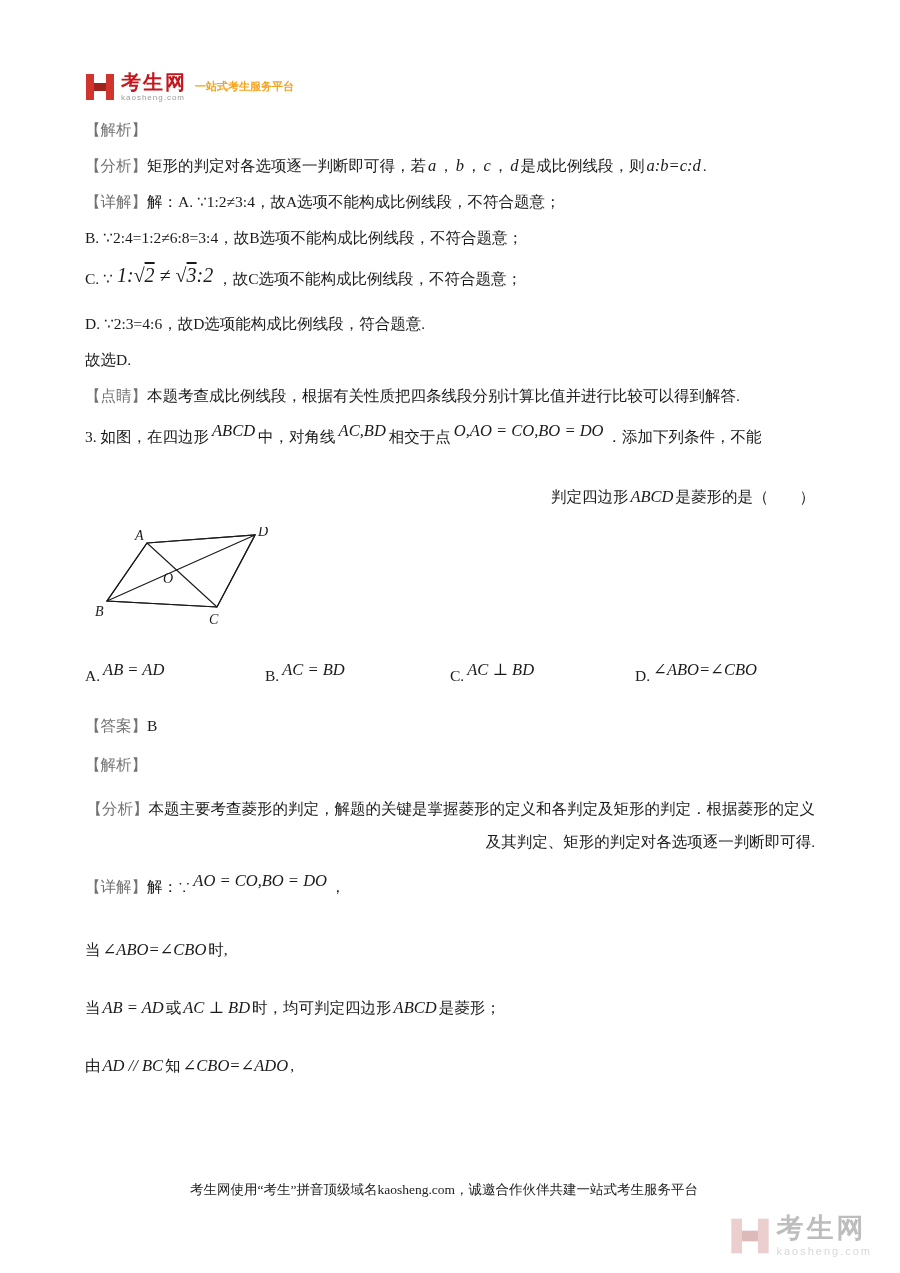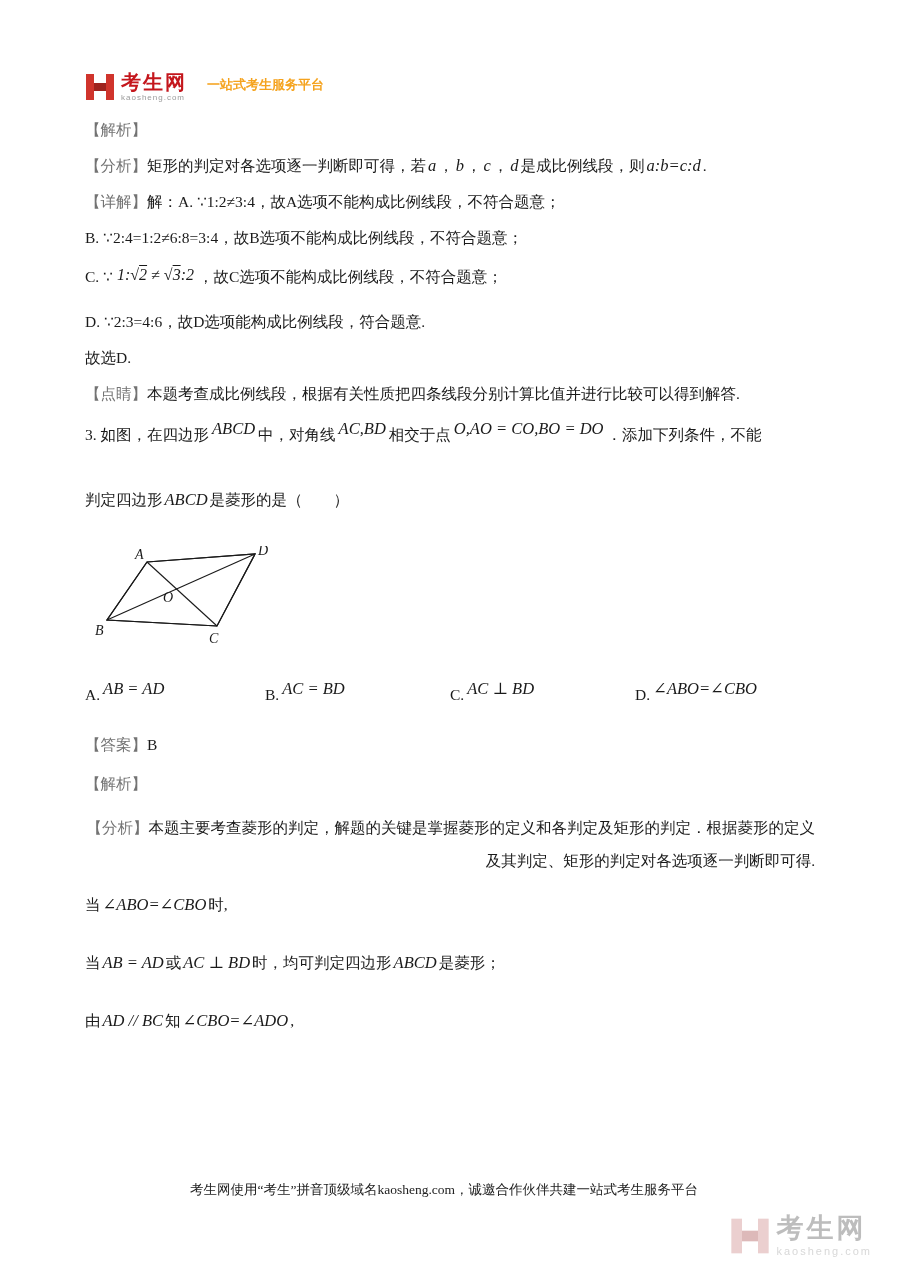--- a/index.html
+++ b/index.html
@@ -12,39 +12,39 @@
 
   
   .header { display:flex; align-items:flex-end; margin-bottom:16px; height:46px; }
   .logo { display:flex; align-items:center; }
   .logo-icon { width:30px; height:28px; margin-right:6px; }
   .brand-stack { display:flex; flex-direction:column; line-height:1; }
   .brand { font-size:20px; font-weight:bold; color:#c4161c; letter-spacing:2px;
            font-family:"Liberation Sans","DejaVu Sans",sans-serif; }
   .brand-domain { font-size:8px; color:#9a9a9a; letter-spacing:1px; margin-top:2px;
            font-family:"Liberation Sans","DejaVu Sans",sans-serif; }
-  .tagline { font-size:13px; font-weight:bold; color:#f5a31e; margin-left:20px; padding-bottom:8px;
+  .tagline { font-size:11px; font-weight:bold; color:#f5a31e; margin-left:8px; padding-bottom:8px;
            font-family:"Liberation Sans","DejaVu Sans",sans-serif; }
 
   
   .para { font-size:15.5px; line-height:23px; margin-bottom:13px; }
   .tag  { color:#737373; }
   .math { font-style:italic; font-size:16.5px; margin:0 2px; }
   .math-raised { display:inline-block; position:relative; top:-6px; font-style:italic;
                  font-size:16.5px; margin:0 3px; }
   .para-tall { line-height:30px; margin-bottom:18px; }
   .q-line1 { line-height:34px; margin-bottom:32px; }
-  .q-line2 { line-height:32px; margin-bottom:30px; }
+  .q-line2 { line-height:21px; margin-bottom:20px;text-align:right; }
   .mb16 { margin-bottom:16px; }
   .fenxi2 { line-height:33px; margin-bottom:14px;text-align:right; }
   .xj2 { line-height:30px; margin-bottom:34px; }
   .l-spaced { line-height:28px; margin-bottom:30px; }
 
   
-  .formula { font-style:italic; font-size:16px; display:inline-block; position:relative; top:-2px; margin:0 4px; }
+  .formula { font-style:italic; font-size:20px; display:inline-block; position:relative; top:-2px; margin:0 4px; }
   .rad { text-decoration:overline; }
 
   
   .figure-wrap { margin:14px 0 30px 10px; width:195px; }
   .figure { width:195px; height:103px; display:block; }
   .figure text { font-style:italic; font-size:14px; font-family:"Liberation Serif","DejaVu Serif",serif; fill:#1a1a1a; }
 
   
   .options { display:flex; width:740px; margin-bottom:0; height:32px; align-items:center; }
   .option { display:flex; align-items:center; flex:0 0 auto; font-size:15.5px; }
@@ -161,20 +161,23 @@
   </p>
 
   <p class="para mb16">
     <span class="tag">【解析】</span>
   </p>
 
   <p class="para fenxi2">
     <span class="tag">【分析】</span><span>本题主要考查菱形的判定，解题的关键是掌握菱形的定义和各判定及矩形的判定．根据菱形的定义及其判定、矩形的判定对各选项逐一判断即可得.</span>
   </p>
 
+  <p class="para xj2">
+    <span class="tag">【详解】</span><span>解：∵</span><span class="math-raised">AO = CO,BO = DO</span><span>，</span>
+  </p>
 
 
   <p class="para l-spaced">
     <span>当</span><span class="math">∠ABO=∠CBO</span><span>时,</span>
   </p>
 
   <p class="para l-spaced">
     <span>当</span><span class="math">AB = AD</span><span>或</span><span class="math">AC ⊥ BD</span><span>时，均可判定四边形</span><span class="math">ABCD</span><span>是菱形；</span>
   </p>
 

